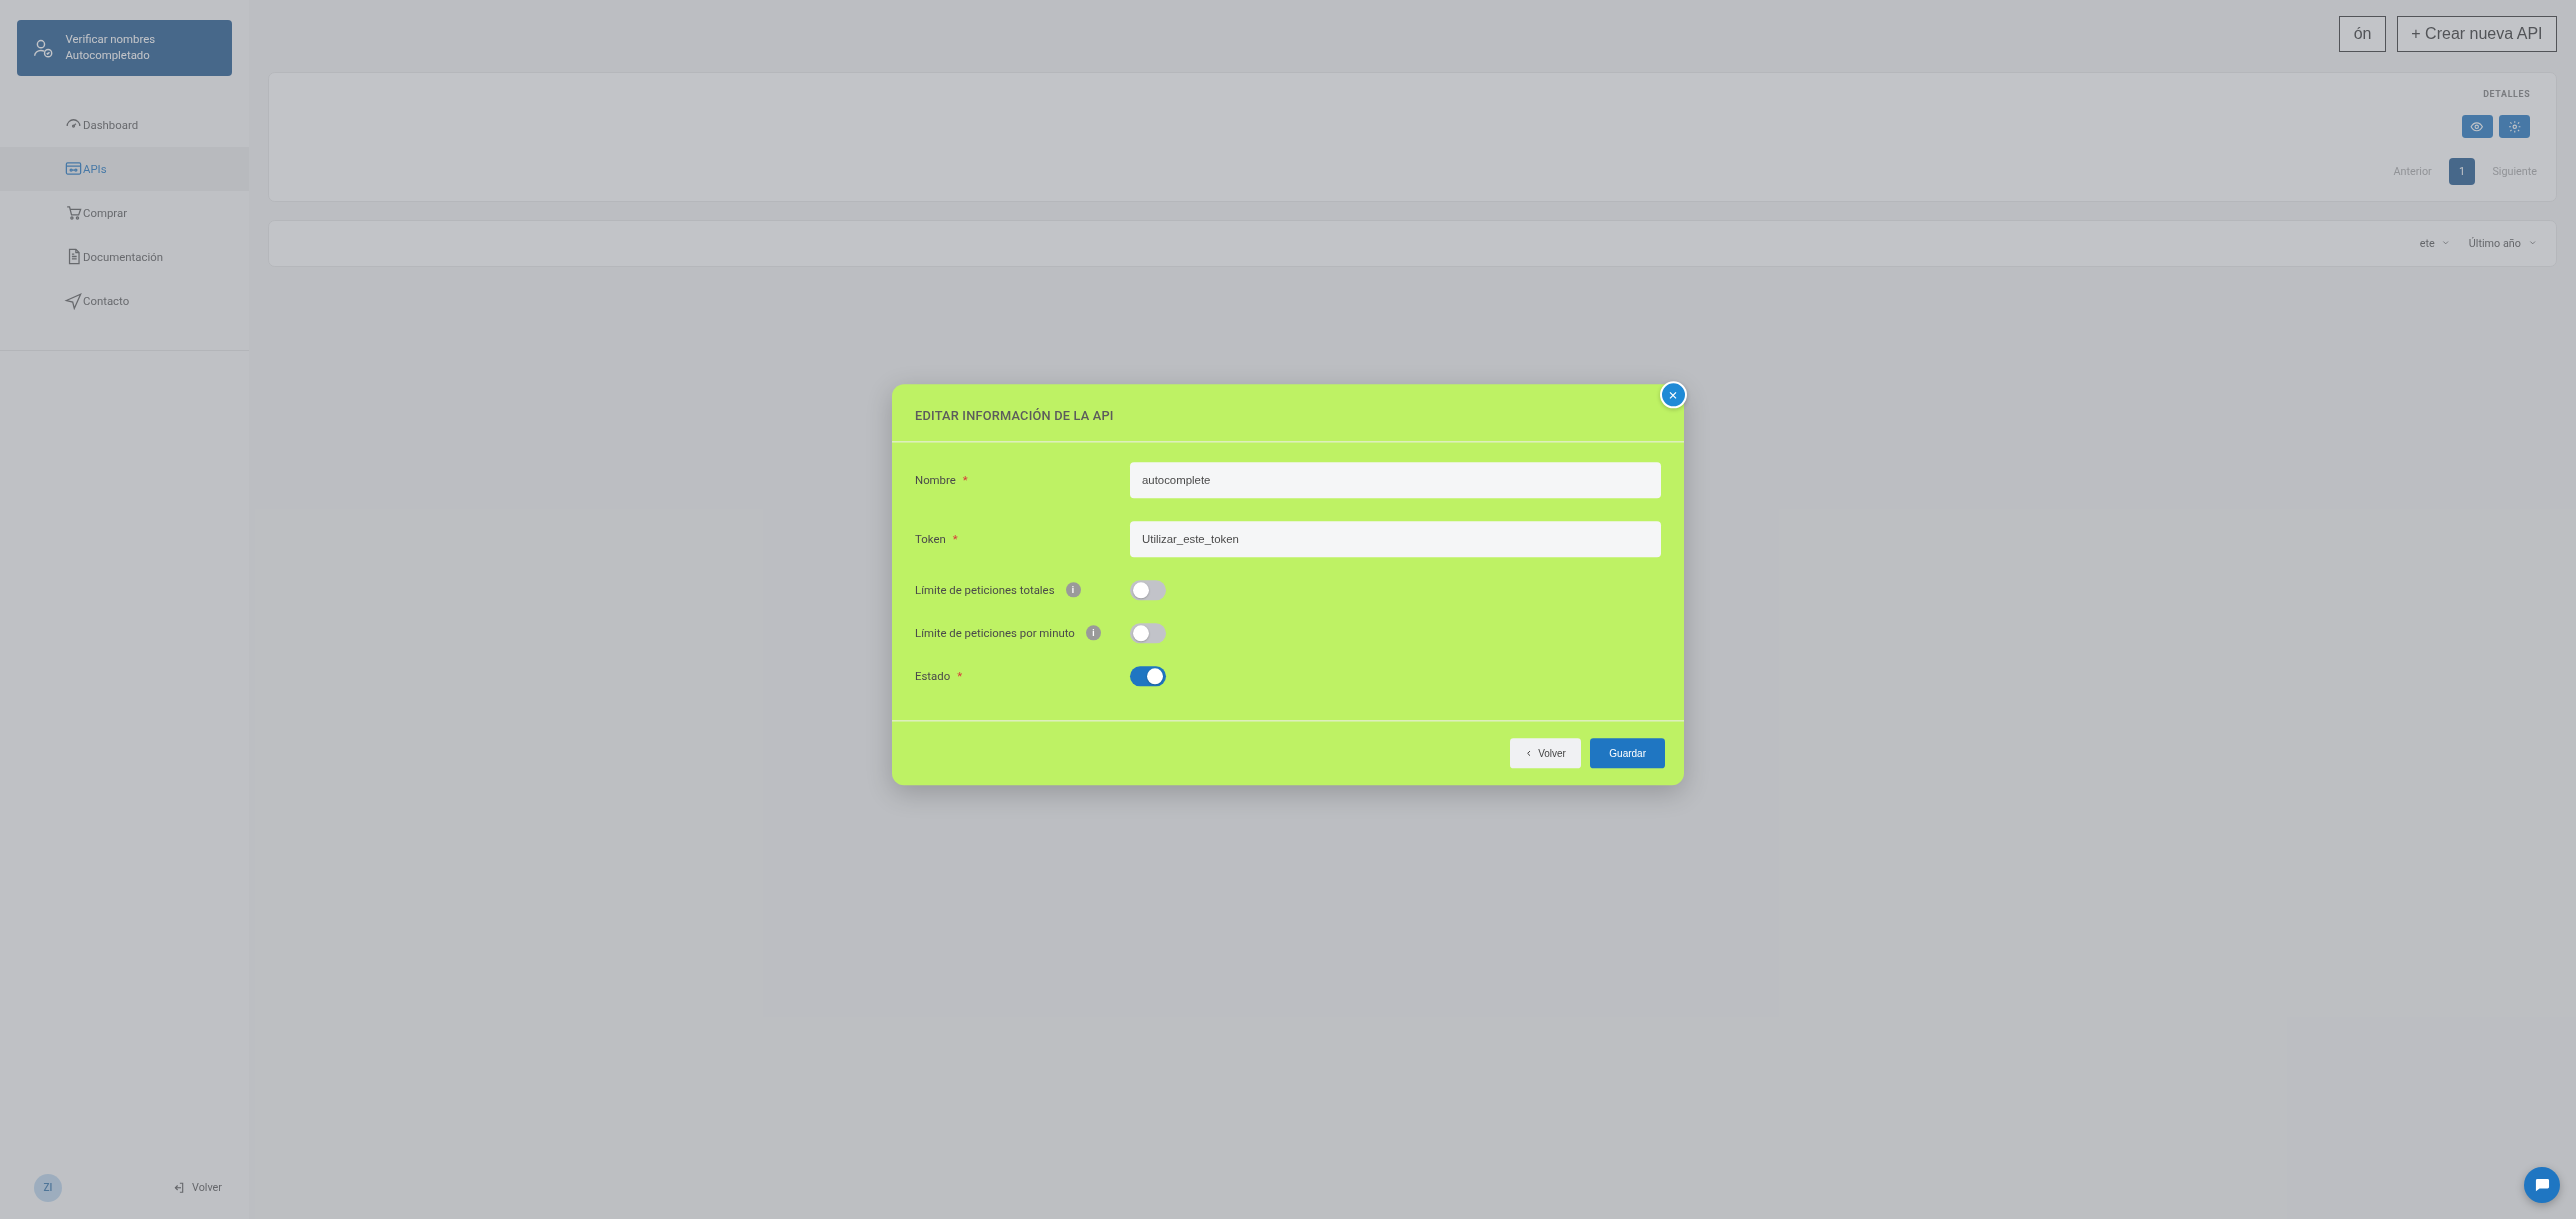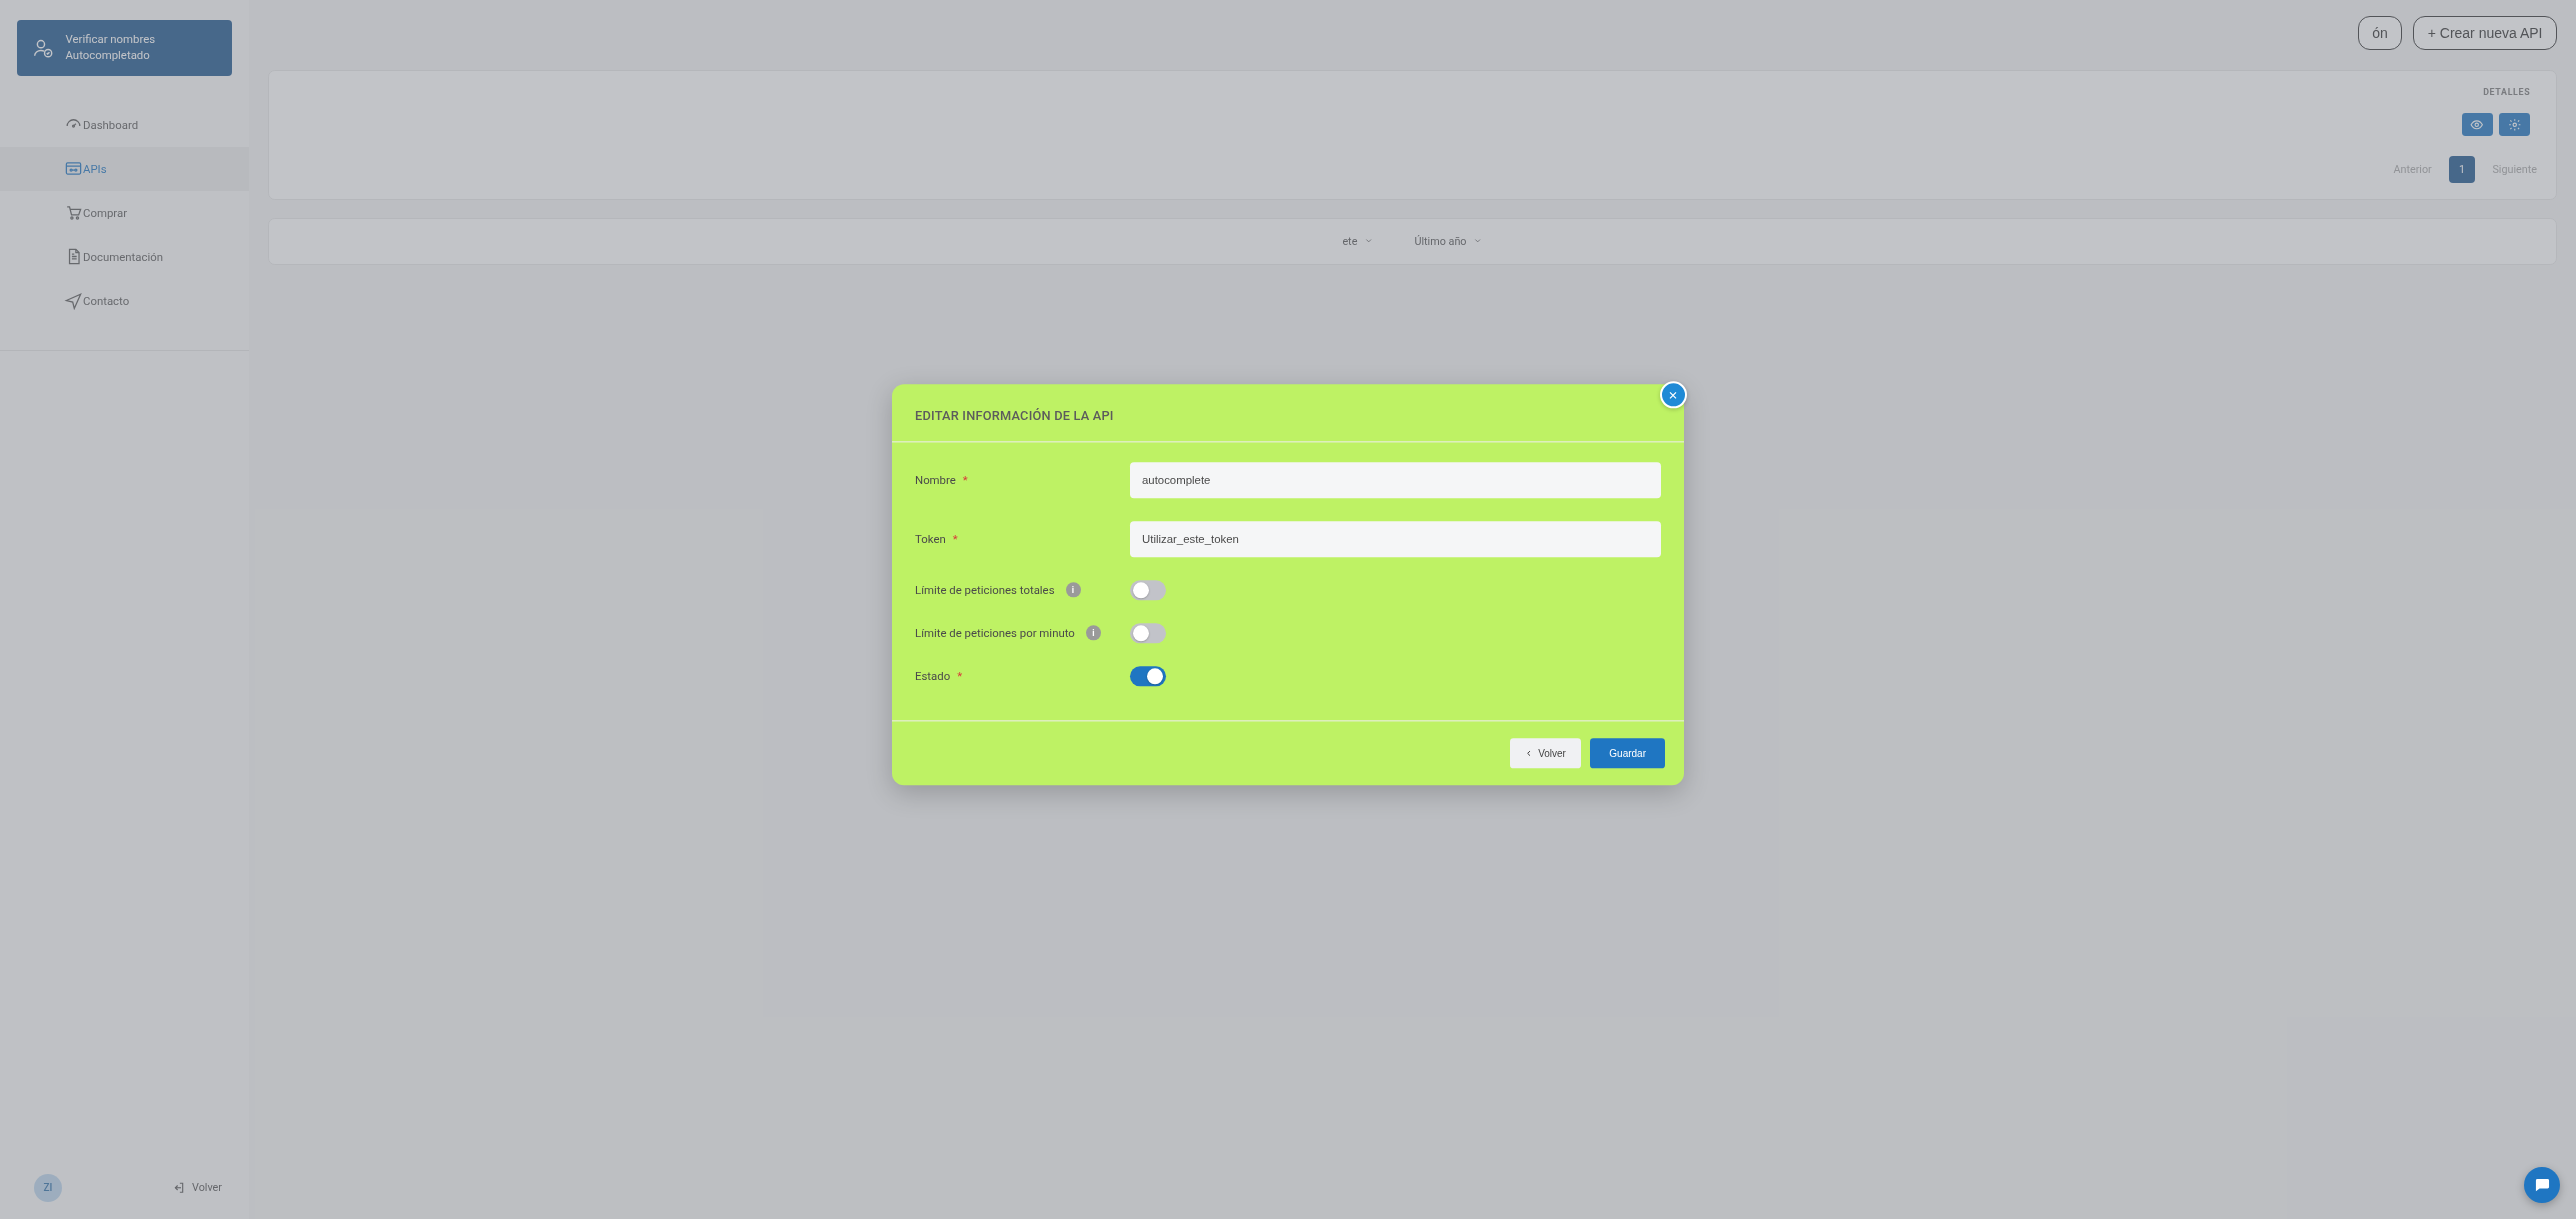--- a/index.html
+++ b/index.html
@@ -14,32 +14,32 @@
 .nav-item svg { position: absolute; left: 64px; }
 .nav-item span.lbl { margin-left: 19px; }
 .nav-item.active { background: #ededed; color: #1f76c2; }
 .nav-item.active svg path, .nav-item.active svg rect, .nav-item.active svg circle { stroke: #1f76c2; }
 .sidebar-spacer { flex: 1; border-top: 0.7px solid #e3e3e3; margin-top: 27px; }
 .sidebar-bottom { display: flex; align-items: center; justify-content: space-between; padding: 17.5px 27px 17.5px 34px; text-align: right; }
 .avatar { width: 28px; height: 28px; border-radius: 50%; background: #bcd6ed; color: #2d6fa8; display: flex; align-items: center; justify-content: center; font-weight: 500; font-size: 10px; }
 .volver-link { display: flex; align-items: center; gap: 6.7px; color: #555; font-size: 10.8px; }
 .main { position: absolute; left: 249px; right: 0; top: 0; bottom: 0; padding: 16px 19px; overflow: hidden; }
 .top-actions { display: flex; justify-content: flex-end; gap: 10.8px; margin-bottom: 20px; }
-.btn-outline { border: 1px solid #333; background: #fff; border-radius: 12px; padding: 8px 13.5px; font-size: 14px; color: #333; cursor: pointer; }
+.btn-outline { border: 1px solid #333; background: #fff; border-radius: 0; padding: 8px 13.5px; font-size: 16px; color: #333; cursor: pointer; }
 .data-panel { background: #fff; border: 0.7px solid #e8e8e8; border-radius: 6.7px; padding: 16px 19px; }
 .panel-head { display: flex; justify-content: flex-end; margin-bottom: 13.5px; }
 .details-col { text-align: center; padding-right: 6.7px; }
 .details-col h4 { font-size: 8.8px; letter-spacing: 0.7px; color: #7a7a7a; font-weight: 700; margin-bottom: 16px; text-align: right; }
 .icon-btns { display: flex; gap: 6.7px; justify-content: center; }
 .iconbtn { width: 31px; height: 23px; background: #1f76c2; border-radius: 3.4px; display: flex; align-items: center; justify-content: center; cursor: pointer; }
 .pager { display: flex; align-items: center; justify-content: flex-end; gap: 17.5px; margin-top: 20px; font-size: 10.8px; color: #a7a7a7; }
 .pager .page-num { width: 25.6px; height: 27px; background: #20588f; color: #fff; border-radius: 4px; display: flex; align-items: center; justify-content: center; font-size: 10.8px; }
 .pager .pg-link { cursor: pointer; }
 .chart-panel { margin-top: 17.5px; background: #fff; border: 0.7px solid #e8e8e8; border-radius: 6.7px; padding: 16px 19px; }
-.chart-filters { display: flex; justify-content: center; gap: 41px; color: #555; font-size: 10.8px; }
+.chart-filters { display: flex; justify-content: flex-end; gap: 18px; color: #555; font-size: 10.8px; }
 .chart-filters .filter { display: flex; align-items: center; gap: 6.7px; cursor: pointer; }
 .overlay { position: absolute; inset: 0; background: rgba(120,125,132,0.45); z-index: 50; }
 .modal { position: absolute; z-index: 60; left: 50%; top: 48%; transform: translate(-50%,-50%); width: 792px; background: #bef264; border-radius: 12px; box-shadow: 0 6.7px 27px rgba(0,0,0,0.2); }
 .modal-close { position: absolute; top: -2.7px; right: -2.7px; width: 27px; height: 27px; border-radius: 50%; background: #1f8ad6; color: #fff; display: flex; align-items: center; justify-content: center; cursor: pointer; font-size: 13.5px; border: 2.7px solid #fff; box-shadow: 0 1.3px 4px rgba(0,0,0,0.2); }
 .modal-header { padding: 24px 23px 17.5px 23px; border-bottom: 0.7px solid #eee; }
 .modal-header h2 { font-size: 12.8px; font-weight: 500; color: #5c5c5c; letter-spacing: 0.2px; }
 .modal-body { padding: 20px 23px 34px 23px; }
 .form-row { display: flex; align-items: center; margin-bottom: 23px; }
 .form-row:last-child { margin-bottom: 0; }
 .form-label { width: 215px; font-size: 11.4px; color: #4a4a4a; display: flex; align-items: center; gap: 7px; }

